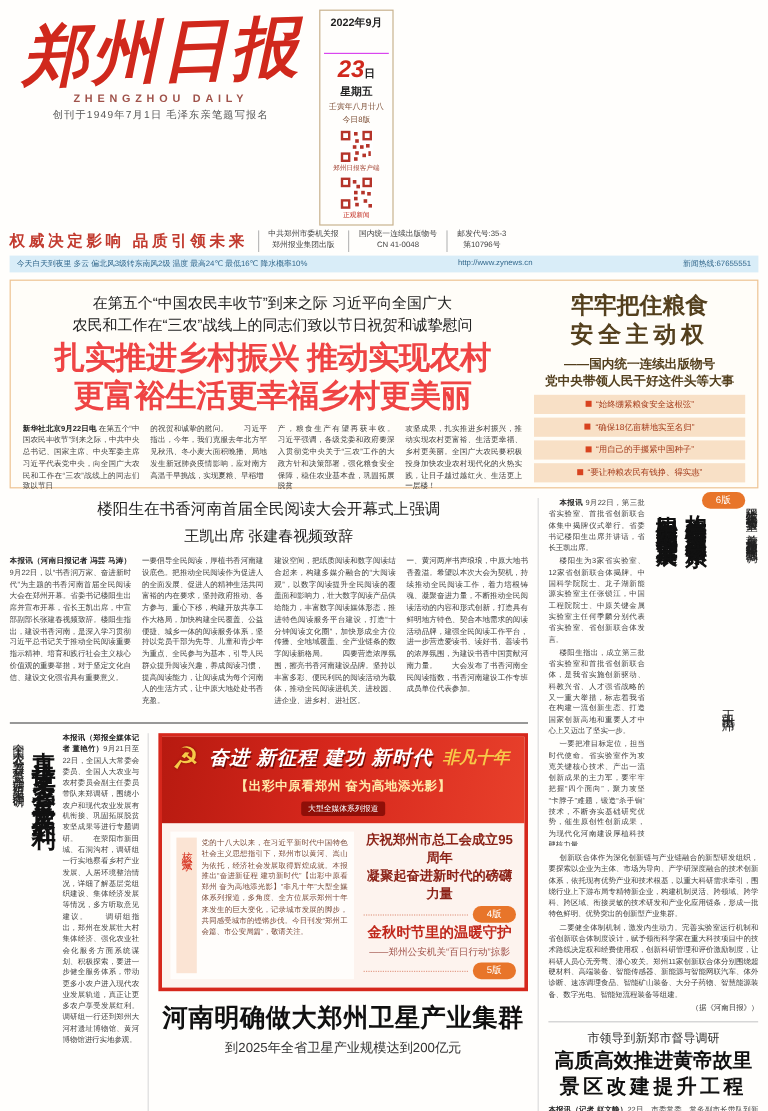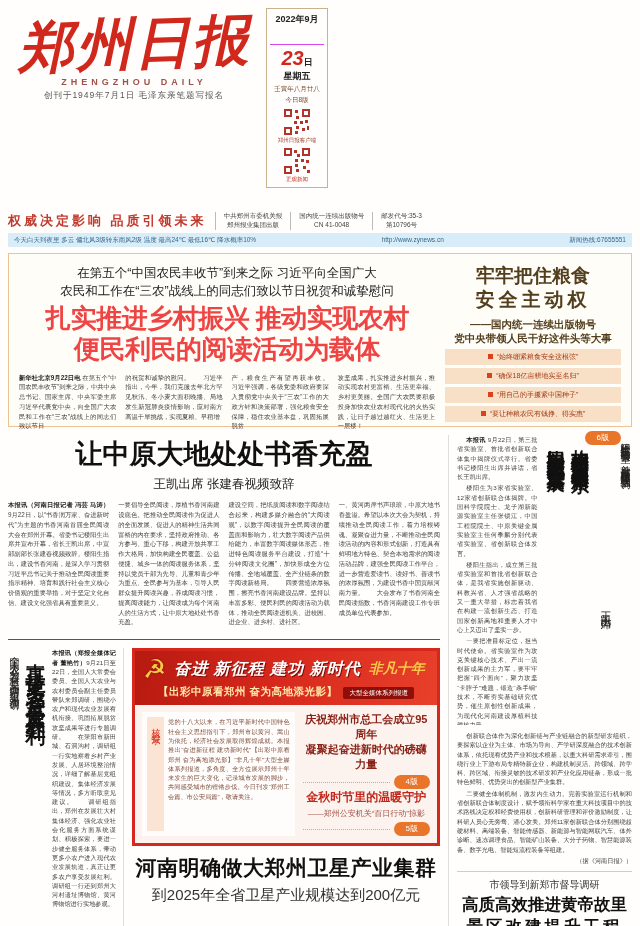--- a/index.html
+++ b/index.html
@@ -22,21 +22,21 @@
   .qr{display:block;margin:3px auto 0;}
   .qr-cap{font-size:5.5px;color:#a04030;margin-top:1px;}
   .tophead{flex:1;border:1px solid #e7d7bd;padding:8px 8px 4px;text-align:center;box-sizing:border-box;}
   .th-title{font-size:21px;font-weight:900;letter-spacing:0.5px;color:#111;}
   .th-sub{font-size:11.5px;color:#333;margin-top:4px;}
   .th-div{border:0;border-top:1px solid #ddd;margin:8px 12px;}
   .page-tag{display:inline-block;background:#e8752a;color:#fff;font-size:8px;
             padding:1px 12px;border-radius:8px;line-height:1.5;}
   .tophead .page-tag{margin-top:6px;}
   
-  .info-bar{margin-top:24px;}
+  .info-bar{margin-top:4px;}
   .info-top{display:flex;align-items:center;gap:8px;}
   .slogan{font-size:13px;font-weight:bold;color:#c23a2e;letter-spacing:3px;white-space:nowrap;}
   .info-group{border-left:1px solid #bbb;padding-left:8px;font-size:6.5px;color:#444;
               line-height:1.35;text-align:center;white-space:nowrap;}
   .weather-row{margin-top:3px;background:#d9edf8;color:#33688c;font-size:6.5px;
                padding:2.5px 6px;display:flex;justify-content:space-between;gap:6px;}
   
   .lead-box{margin-top:6px;border:1px solid #eec393;background:#fffdf8;display:flex;
             gap:10px;padding:10px 10px 6px;height:174px;box-sizing:border-box;}
   .lead-left{flex:1;text-align:center;min-width:0;}
@@ -70,38 +70,38 @@
   .f-body{flex:1;font-size:6.2px;line-height:1.5;text-align:justify;color:#3f3f3f;overflow:hidden;min-width:0;}
   .mid-col{flex:1;display:flex;flex-direction:column;gap:8px;min-width:0;}
   
   .promo{border:3px solid #d6271c;background:#fdf3ee;}
   .promo-banner{background:linear-gradient(100deg,#b71a10,#d6271c 45%,#e8402b);padding:5px 8px 6px;
                 color:#fff;position:relative;overflow:hidden;}
   .pb-top{display:flex;align-items:center;gap:8px;}
   .emblem{font-size:26px;color:#f7c948;line-height:1;text-shadow:0 0 2px #7a0c06;}
   .pb-title{font-size:16px;font-weight:900;font-style:italic;letter-spacing:1px;text-shadow:1px 1px 0 #7a0c06;white-space:nowrap;}
   .pb-cal{font-family:"DejaVu Serif",serif;font-style:italic;font-weight:bold;color:#f7c948;font-size:14px;white-space:nowrap;}
-  .pb-sub{display:flex;align-items:flex-end;justify-content:center;gap:6px;margin-top:3px;}
+  .pb-sub{display:flex;align-items:center;justify-content:center;gap:6px;margin-top:3px;flex-direction:column;}
   .pb-series{color:#ffe9a8;font-size:10.5px;font-weight:bold;letter-spacing:0.5px;}
   .pb-series-tag{background:#8f0f08;color:#fff;font-size:6.5px;padding:1.5px 6px;border-radius:2px;}
   .promo-body{display:flex;gap:8px;padding:7px;}
   .core{flex:1.12;background:#fffdfb;padding:5px;display:flex;gap:4px;min-width:0;}
   .core-label{writing-mode:vertical-rl;color:#d6301e;font-size:9px;letter-spacing:3px;
               background:#fbe4d4;padding:4px 2px;flex:0 0 auto;}
   .core-text{font-size:6.2px;line-height:1.5;text-align:justify;color:#7a4a3a;overflow:hidden;min-width:0;}
   .promo-items{flex:1;display:flex;flex-direction:column;justify-content:space-evenly;text-align:center;min-width:0;}
   .pi-title1{font-size:11px;font-weight:900;color:#8c2318;line-height:1.35;}
   .pi-title2{font-size:12px;font-weight:900;color:#c0281c;}
   .pi-sub2{font-size:8px;color:#a0524a;margin-top:2px;}
   .dot-row{display:flex;align-items:center;gap:4px;margin-top:3px;}
   .dots{flex:1;border-bottom:1px dotted #e3a08c;height:1px;}
   
   .satellite{text-align:center;flex:1;overflow:hidden;}
   .sat-headline{font-size:21px;font-weight:900;color:#101010;letter-spacing:0.5px;}
-  .sat-sub{font-size:15px;color:#333;margin:4px 0 6px;}
+  .sat-sub{font-size:11px;color:#333;margin:4px 0 6px;}
   
   .right-col{width:184px;border-left:1px solid #ddd;padding-left:8px;box-sizing:border-box;
              display:flex;flex-direction:column;}
   .inn-top{display:flex;gap:6px;height:290px;overflow:hidden;}
   .inn-body{flex:1;font-size:6.2px;line-height:1.5;text-align:justify;color:#3f3f3f;overflow:hidden;min-width:0;}
   .inn-body p,.inn-bottom p{margin:0 0 2px;text-indent:1.5em;}
   .inn-headline{font-size:18px;font-weight:900;color:#111;letter-spacing:2px;line-height:1.35;}
   .inn-byline{font-size:11px;color:#222;padding-top:168px;letter-spacing:2px;}
   .inn-kicker{font-size:10px;color:#222;letter-spacing:1px;line-height:1.3;}
   .inn-bottom{margin-top:6px;font-size:6.2px;line-height:1.5;text-align:justify;color:#3f3f3f;flex:1;overflow:hidden;}
@@ -200,21 +200,21 @@
   </div>
 
   <section class="lead-box">
     <div class="lead-left">
       <div class="lead-kicker">
         <div>在第五个“中国农民丰收节”到来之际 习近平向全国广大</div>
         <div>农民和工作在“三农”战线上的同志们致以节日祝贺和诚挚慰问</div>
       </div>
       <div class="lead-headline">
         <div>扎实推进乡村振兴 推动实现农村</div>
-        <div>便民利民的阅读活动为载体</div>
+        <div>更富裕生活更幸福乡村更美丽</div>
       </div>
       <div class="lead-cols">
         <div class="tcol"><b class="lead-in">新华社北京9月22日电</b> <span>在第五个“中国农民丰收节”到来之际，中共中央总书记、国家主席、中央军委主席习近平代表党中央，向全国广大农民和工作在“三农”战线上的同志们致以节日</span></div>
         <div class="tcol">的祝贺和诚挚的慰问。　　习近平指出，今年，我们克服去年北方罕见秋汛、冬小麦大面积晚播、局地发生新冠肺炎疫情影响，应对南方高温干旱挑战，实现夏粮、早稻增</div>
         <div class="tcol">产，粮食生产有望再获丰收。　　习近平强调，各级党委和政府要深入贯彻党中央关于“三农”工作的大政方针和决策部署，强化粮食安全保障，稳住农业基本盘，巩固拓展脱贫</div>
         <div class="tcol">攻坚成果，扎实推进乡村振兴，推动实现农村更富裕、生活更幸福、乡村更美丽。全国广大农民要积极投身加快农业农村现代化的火热实践，让日子越过越红火、生活更上一层楼！</div>
       </div>
     </div>
 
     <div class="grain">
@@ -242,22 +242,22 @@
         </div>
       <div class="grain-tagline"><span class="page-tag">6版</span></div>
     </div>
   </section>
 
   <div class="main-row">
 
     <div class="left-main">
 
       <section class="reading">
+        <div class="rd-kicker">楼阳生在书香河南首届全民阅读大会开幕式上强调</div>
         <div class="rd-headline">
-          <div>让中原大地处处书香充盈</div>
         </div>
         <div class="rd-byline">王凯出席 张建春视频致辞</div>
         <div class="rd-cols">
           <div class="tcol"><b class="lead-in">本报讯（河南日报记者 冯芸 马涛）</b><span>9月22日，以“书香润万家、奋进新时代”为主题的书香河南首届全民阅读大会在郑州开幕。省委书记楼阳生出席并宣布开幕，省长王凯出席，中宣部副部长张建春视频致辞。楼阳生指出，建设书香河南，是深入学习贯彻习近平总书记关于推动全民阅读重要指示精神、培育和践行社会主义核心价值观的重要举措，对于坚定文化自信、建设文化强省具有重要意义。</span></div>
           <div class="tcol">一要倡导全民阅读，厚植书香河南建设底色。把推动全民阅读作为促进人的全面发展、促进人的精神生活共同富裕的内在要求，坚持政府推动、各方参与、重心下移，构建开放共享工作大格局，加快构建全民覆盖、公益便捷、城乡一体的阅读服务体系，坚持以党员干部为先导、儿童和青少年为重点、全民参与为基本，引导人民群众提升阅读兴趣，养成阅读习惯，提高阅读能力，让阅读成为每个河南人的生活方式，让中原大地处处书香充盈。</div>
           <div class="tcol">建设空间，把纸质阅读和数字阅读结合起来，构建多媒介融合的“大阅读观”，以数字阅读提升全民阅读的覆盖面和影响力，壮大数字阅读产品供给能力，丰富数字阅读媒体形态，推进特色阅读服务平台建设，打造“十分钟阅读文化圈”，加快形成全方位传播、全地域覆盖、全产业链条的数字阅读新格局。　　四要营造浓厚氛围，擦亮书香河南建设品牌。坚持以丰富多彩、便民利民的阅读活动为载体，推动全民阅读进机关、进校园、进企业、进乡村、进社区。</div>
           <div class="tcol">一、黄河两岸书声琅琅，中原大地书香盈溢。希望以本次大会为契机，持续推动全民阅读工作，着力培根铸魂、凝聚奋进力量，不断推动全民阅读活动的内容和形式创新，打造具有鲜明地方特色、契合本地需求的阅读活动品牌，建强全民阅读工作平台，进一步营造爱读书、读好书、善读书的浓厚氛围，为建设书香中国贡献河南力量。　　大会发布了书香河南全民阅读指数，书香河南建设工作专班成员单位代表参加。</div>
         </div>
       </section>
 

